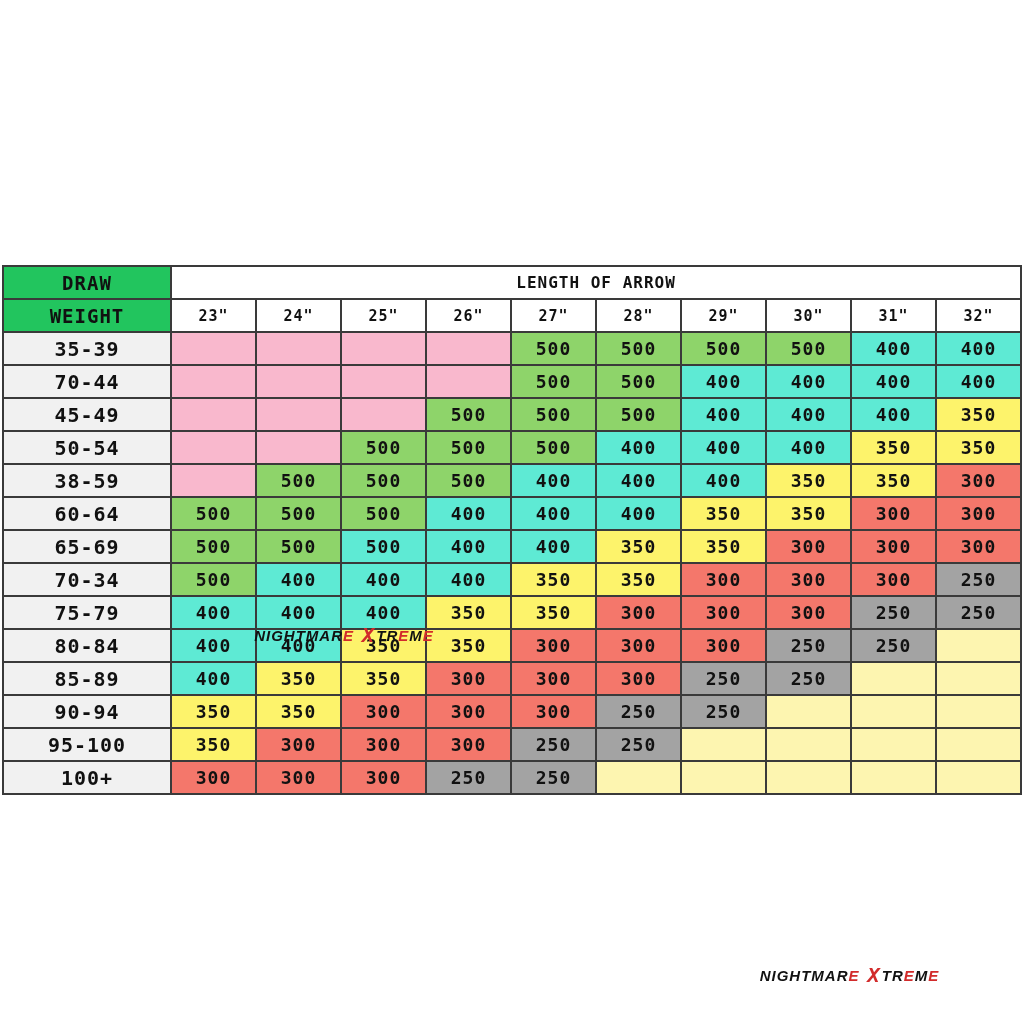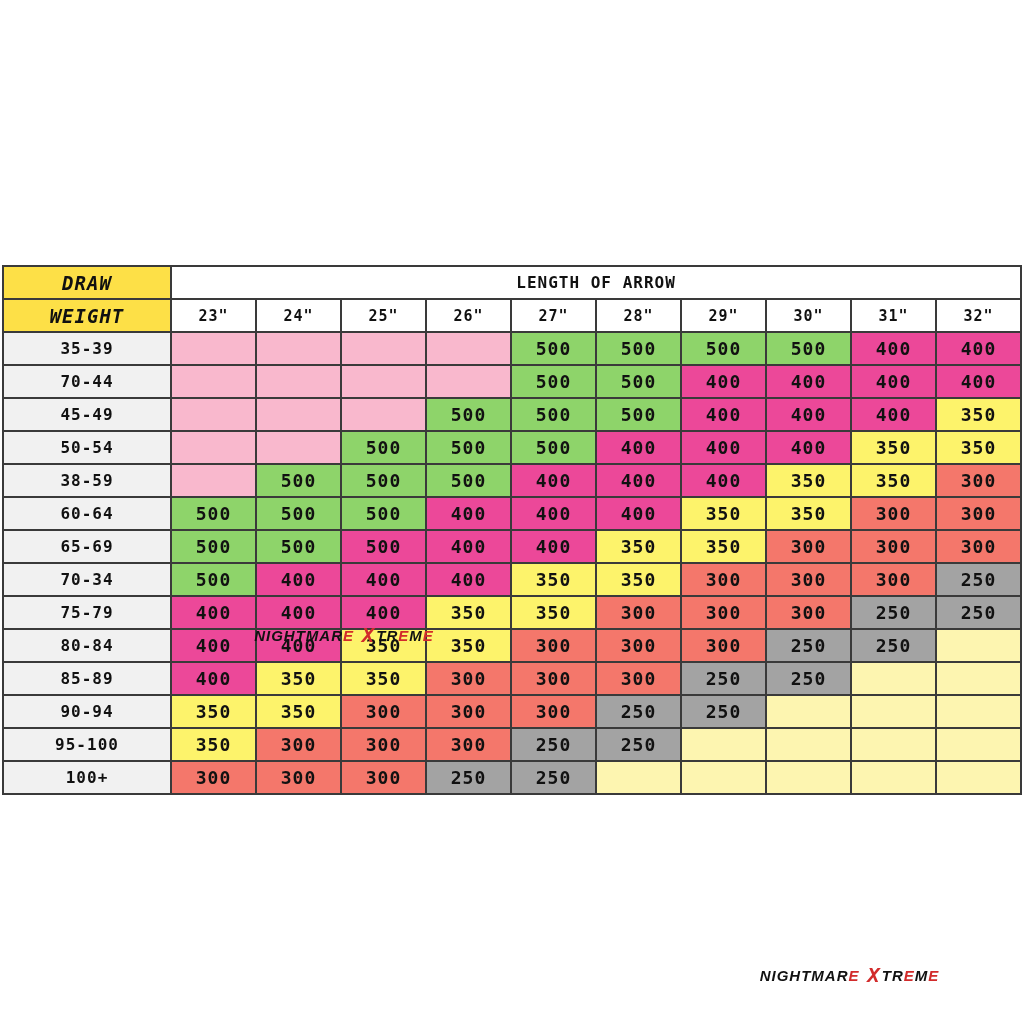--- a/index.html
+++ b/index.html
@@ -50,51 +50,50 @@
   .col-len  { width: 85px; }
 
   .hdr-title {
     background: #ffffff;
     font-size: 16px;
     letter-spacing: 3px;
     height: 33px;
   }
 
   .hdr-draw1, .hdr-draw2 {
-    background: #fde047;
+    background: #22c55e;
     font-size: 19px;
     letter-spacing: 3px;
-    font-style: italic;
   }
 
   .hdr-draw1 { border-bottom: none; height: 26px; }
   .hdr-draw2 { border-top: none; height: 28px; }
 
   .hdr-len {
     background: #ffffff;
     font-size: 15px;
     letter-spacing: 1px;
     height: 28px;
   }
 
   .rowlabel {
     background: #f1f1f1;
-    font-size: 16px;
+    font-size: 20px;
     letter-spacing: 2px;
   }
 
   td.cell {
     font-size: 18px;
     letter-spacing: 0px;
   }
 
   
   .c-pink   { background: #f9b8cd; }
   .c-green  { background: #8ed46a; }
-  .c-grey   { background: #ec4899; }
+  .c-grey   { background: #5eead4; }
   .c-yellow { background: #fdf36b; }
   .c-red    { background: #f4776b; }
   .c-beige  { background: #a3a3a3; }
   .c-lyel   { background: #fdf5b0; }
 
   
   .wm {
     position: absolute;
     display: flex;
     align-items: center;

